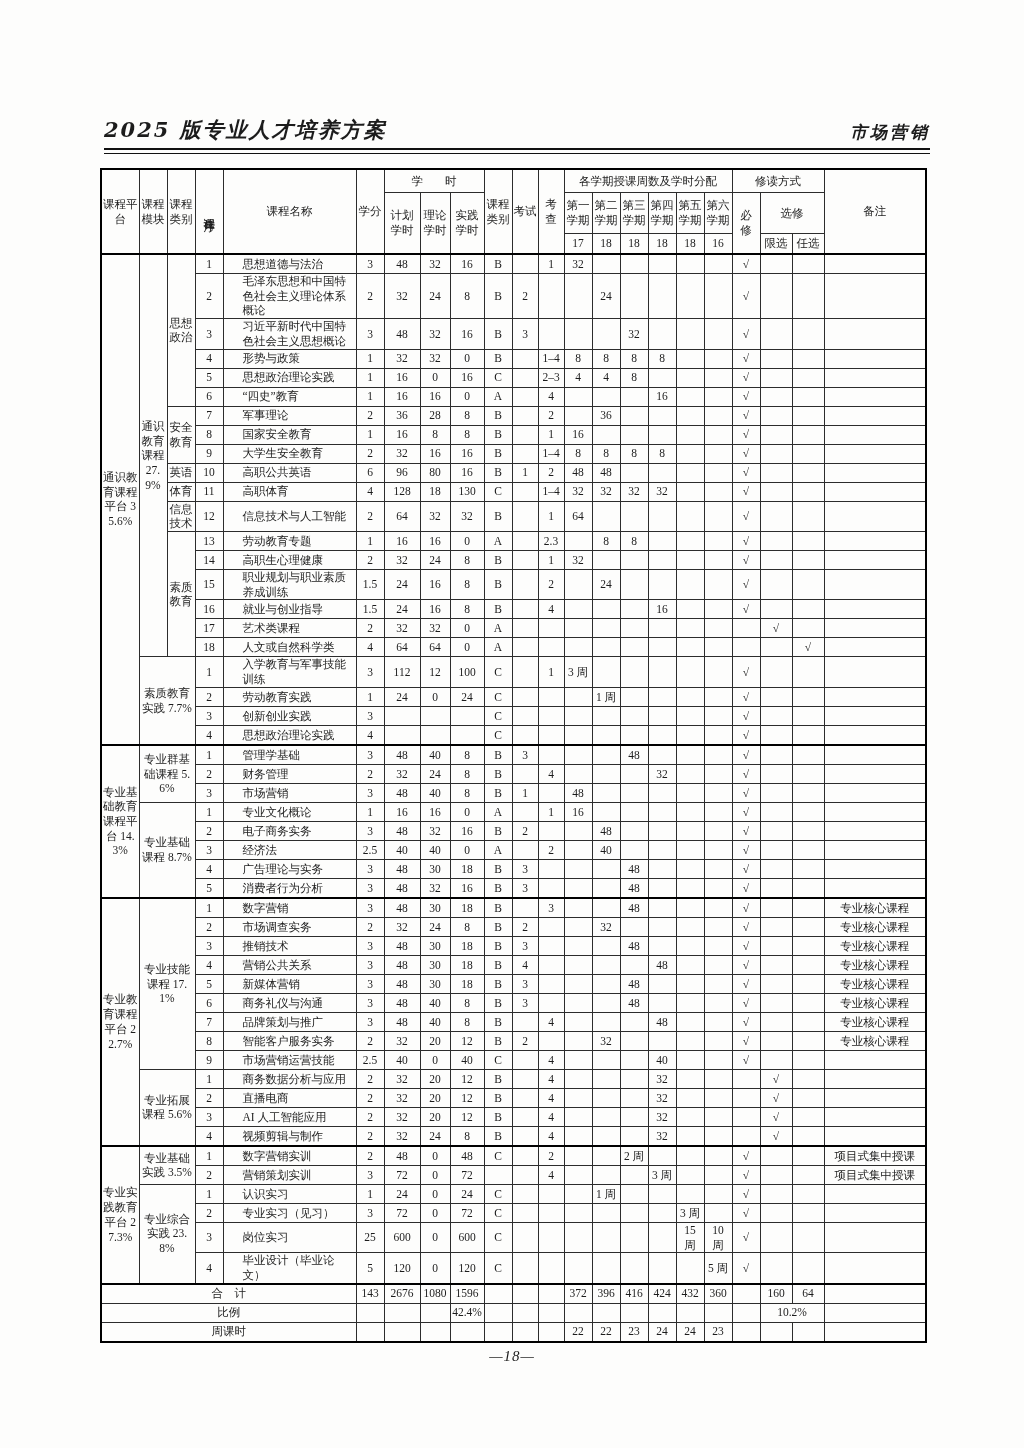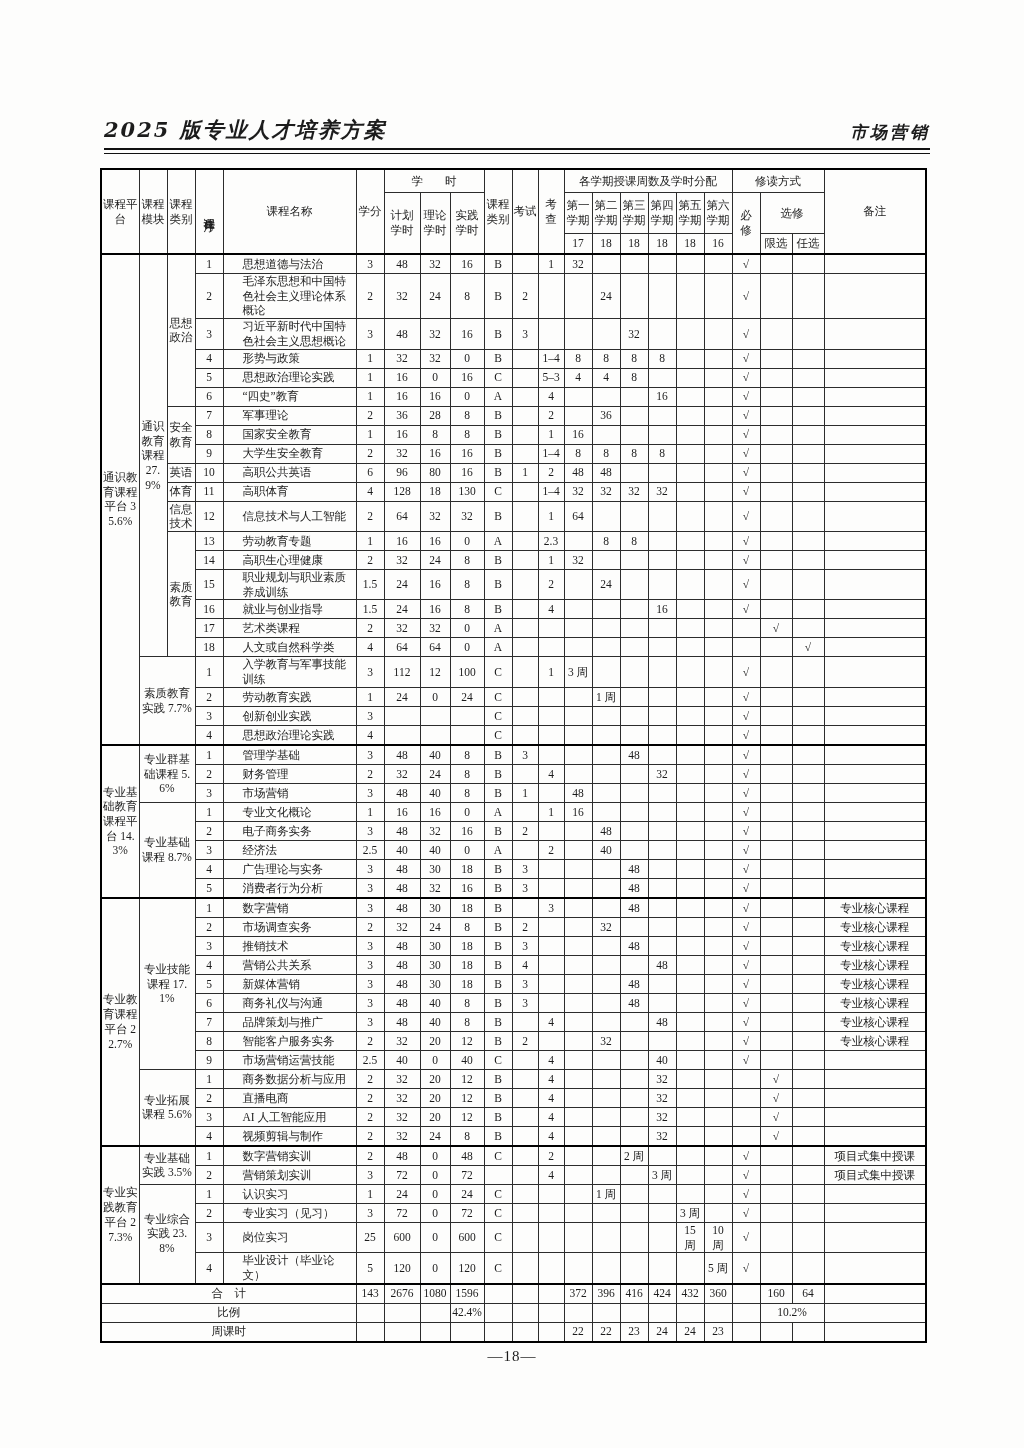--- a/index.html
+++ b/index.html
@@ -29,21 +29,21 @@
   .curr thead tr:nth-child(1) th{height:22px;}
   .curr thead tr:nth-child(2) th{height:40px;}
   .curr thead tr:nth-child(3) th{height:19px;}
   .curr td.name{text-align:left;padding-left:19px;}
   .curr .vert{writing-mode:vertical-lr;text-orientation:upright;letter-spacing:1px;padding:2px 0;margin:0 auto;}
   .w1{display:inline-block;width:1.05em;word-break:break-all;line-height:1.3;}
   .spread{letter-spacing:1.9em;text-indent:1.9em;}
   .spread-sm{letter-spacing:1em;text-indent:1em;}
   .pt{border-top:2px solid #000 !important;}
   .check{font-size:12.5px;}
-  .page-number{position:absolute;left:0;top:1348px;width:1024px;text-align:center;font-size:15px;letter-spacing:1px;}
+  .page-number{position:absolute;left:0;top:1348px;width:1024px;text-align:center;font-size:15px;letter-spacing:1px;font-style:italic;}
 </style>
 </head>
 <body>
 
 <div class="doc-header">
   <div class="hdr-row">
     <span class="hdr-left">2025 版专业人才培养方案</span>
     <span class="hdr-right">市场营销</span>
   </div>
   <div class="hdr-rule"></div>
@@ -204,21 +204,21 @@
       </tr>
       <tr>
         <td>5</td>
         <td class="name ">思想政治理论实践</td>
         <td>1</td>
         <td>16</td>
         <td>0</td>
         <td>16</td>
         <td>C</td>
         <td></td>
-        <td>5–3</td>
+        <td>2–3</td>
         <td>4</td>
         <td>4</td>
         <td>8</td>
         <td></td>
         <td></td>
         <td></td>
         <td class="check ">√</td>
         <td class="check "></td>
         <td class="check "></td>
         <td></td>

